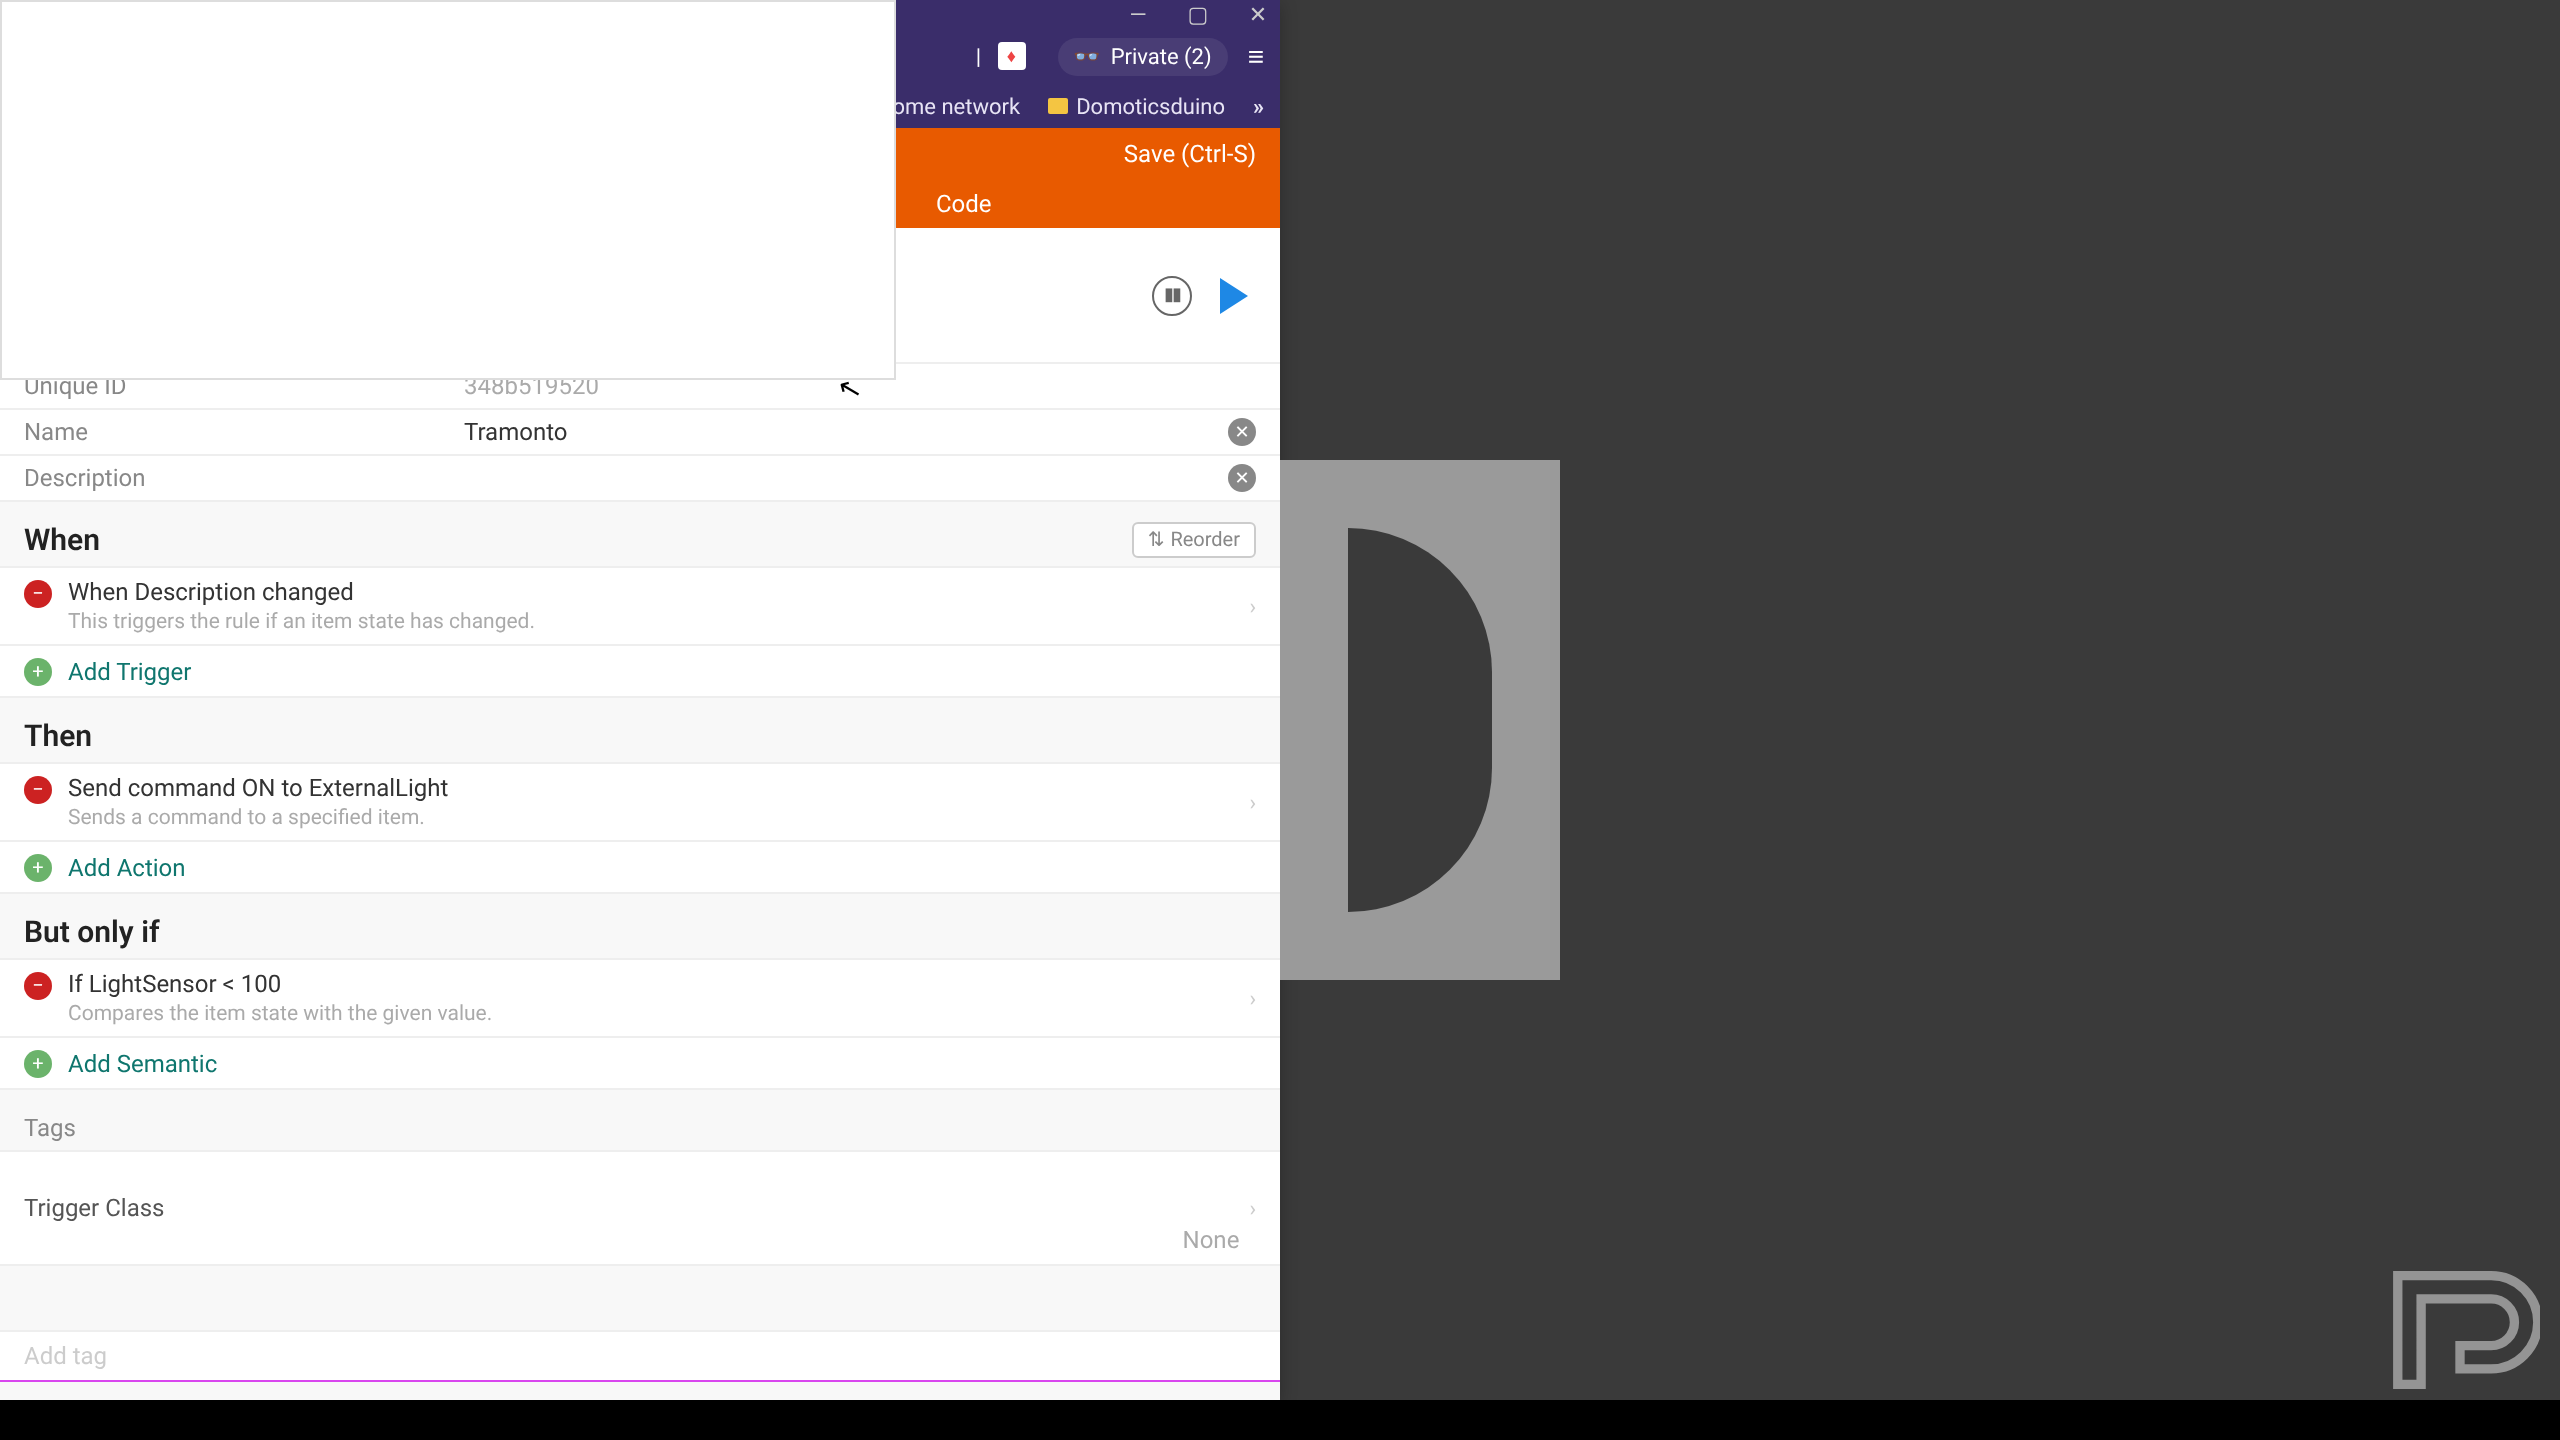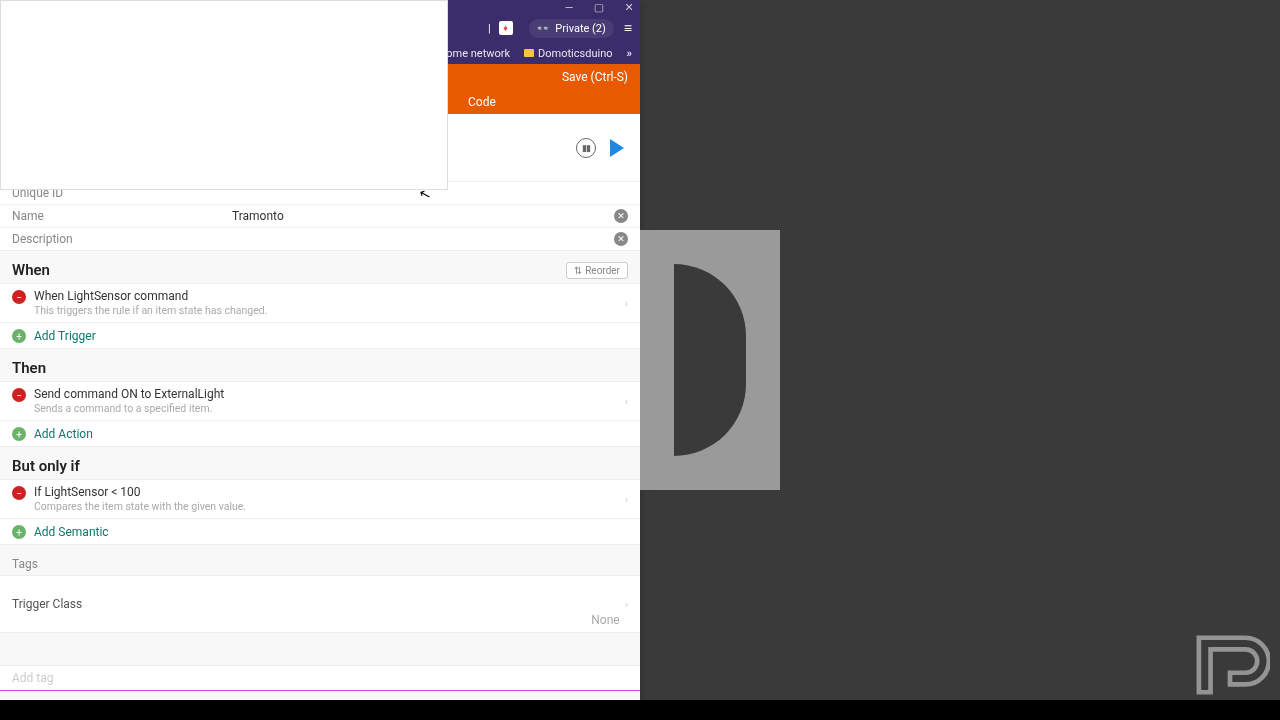--- a/index.html
+++ b/index.html
@@ -125,20 +125,21 @@
 
   <div class="toolbar-row">
     <span class="ctrl-icon">▮▮</span>
     <span class="play-icon"></span>
   </div>
 
   <div class="content">
 
     <div class="fieldrow">
       <span class="label">Unique ID</span>
+      <span class="value muted">348b519520</span>
     </div>
     <div class="fieldrow">
       <span class="label">Name</span>
       <span class="value">Tramonto</span>
       <span class="clearbtn">✕</span>
     </div>
     <div class="fieldrow">
       <span class="label">Description</span>
       <span class="value"></span>
       <span class="clearbtn">✕</span>
@@ -147,21 +148,21 @@
     <div class="section-hdr">
       <h3>When</h3>
       <span class="reorder-btn">
         <span>⇅</span>
         <span>Reorder</span>
       </span>
     </div>
     <div class="item-row">
       <span class="item-icon red">−</span>
       <div class="item-text">
-        <div class="item-title">When LightSensor command</div>
+        <div class="item-title">When Description changed</div>
         <div class="item-sub">This triggers the rule if an item state has changed.</div>
       </div>
       <span class="item-chevron">›</span>
     </div>
     <div class="add-row">
       <span class="item-icon green">+</span>
       <span class="item-title">Add Trigger</span>
     </div>
 
     <div class="section-hdr">

